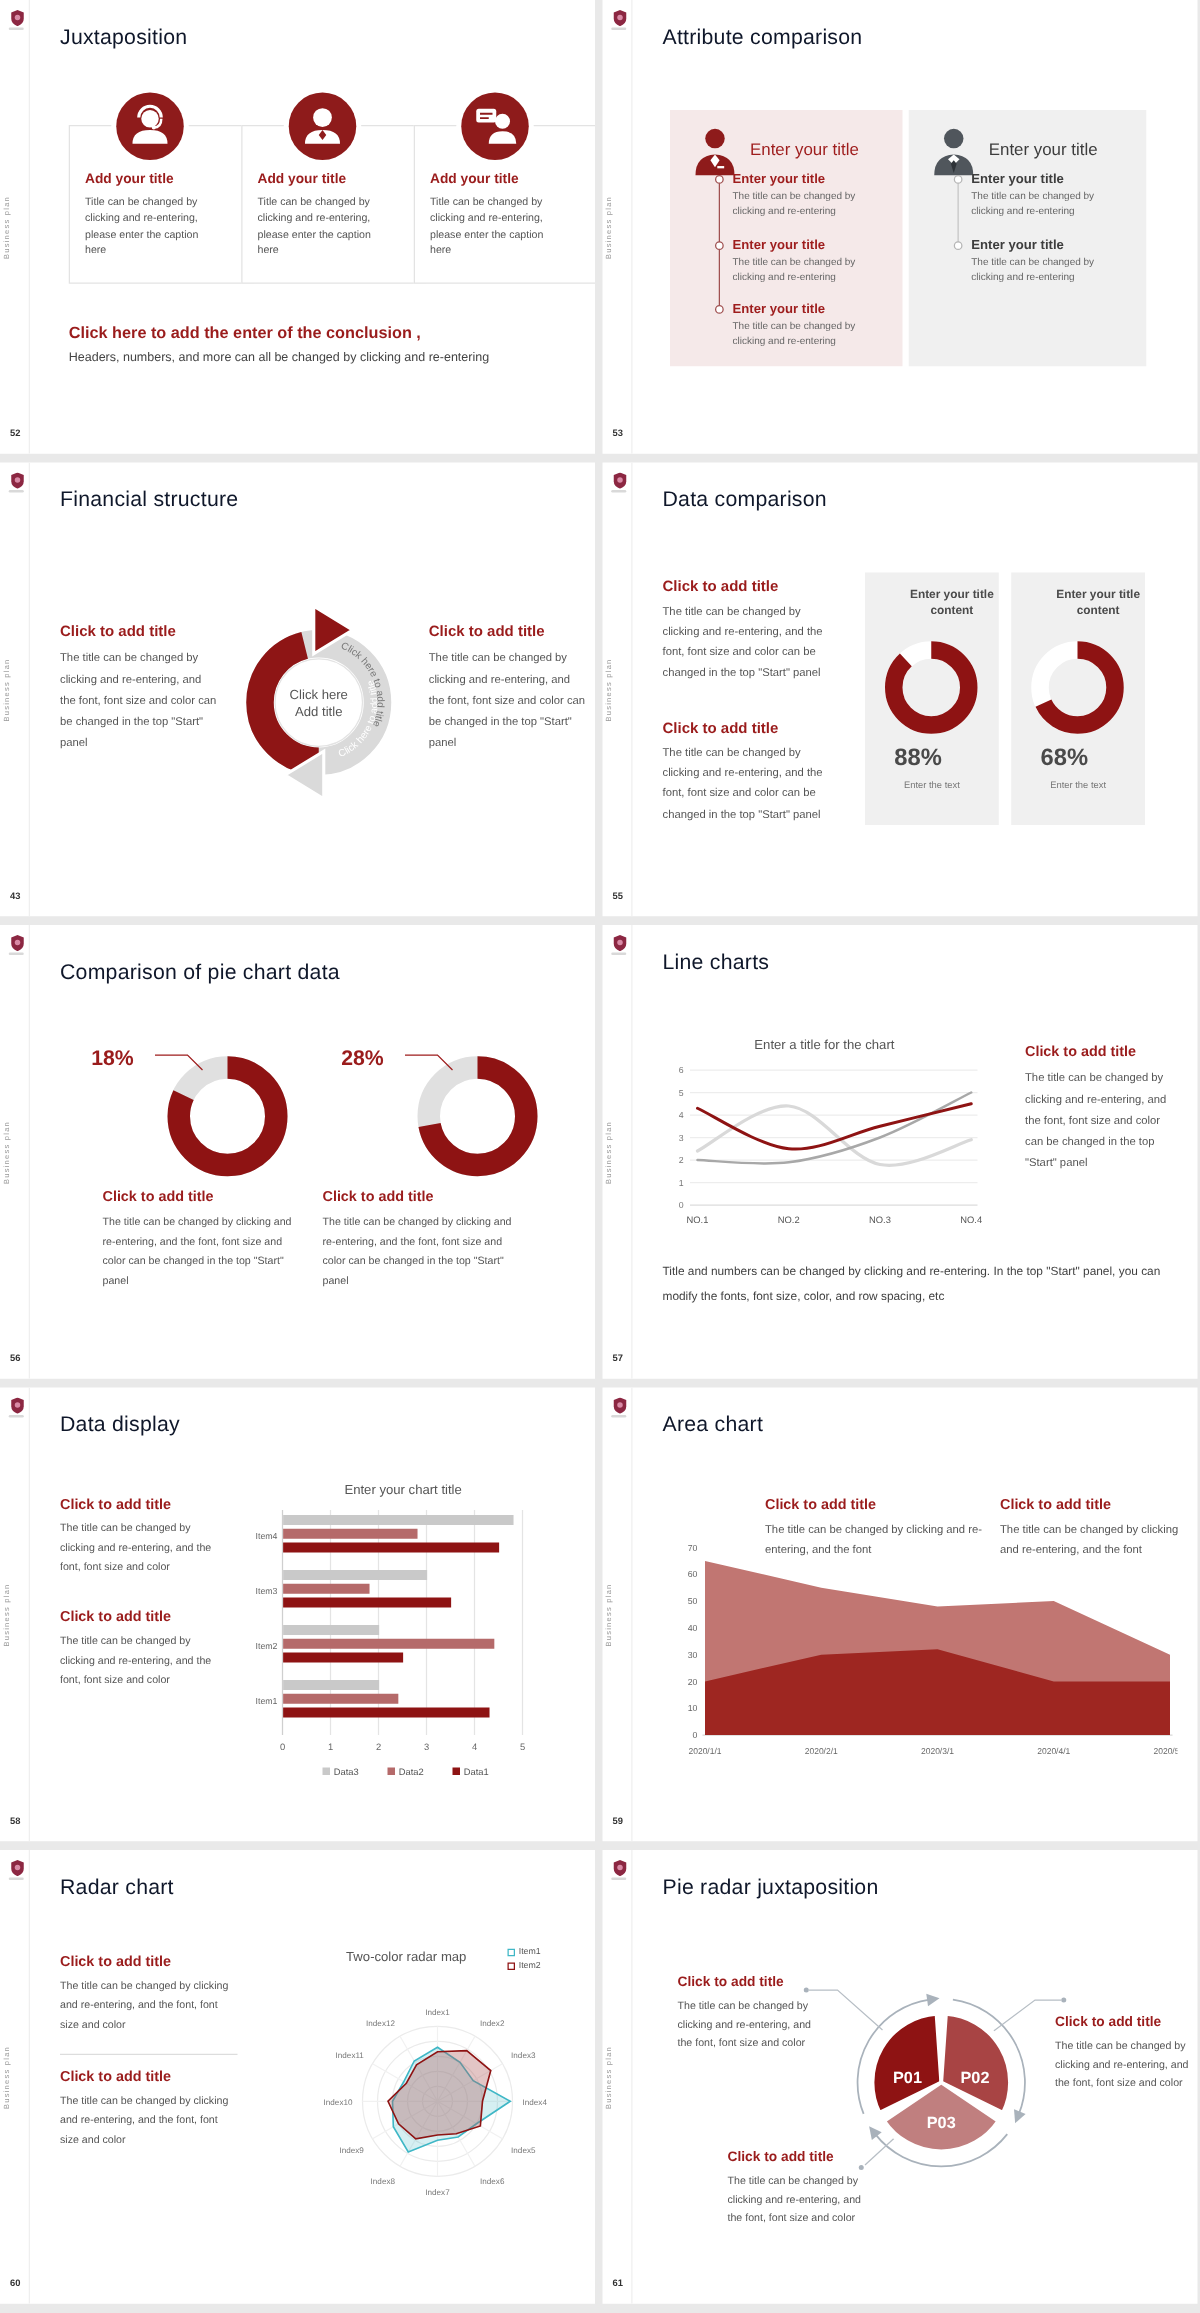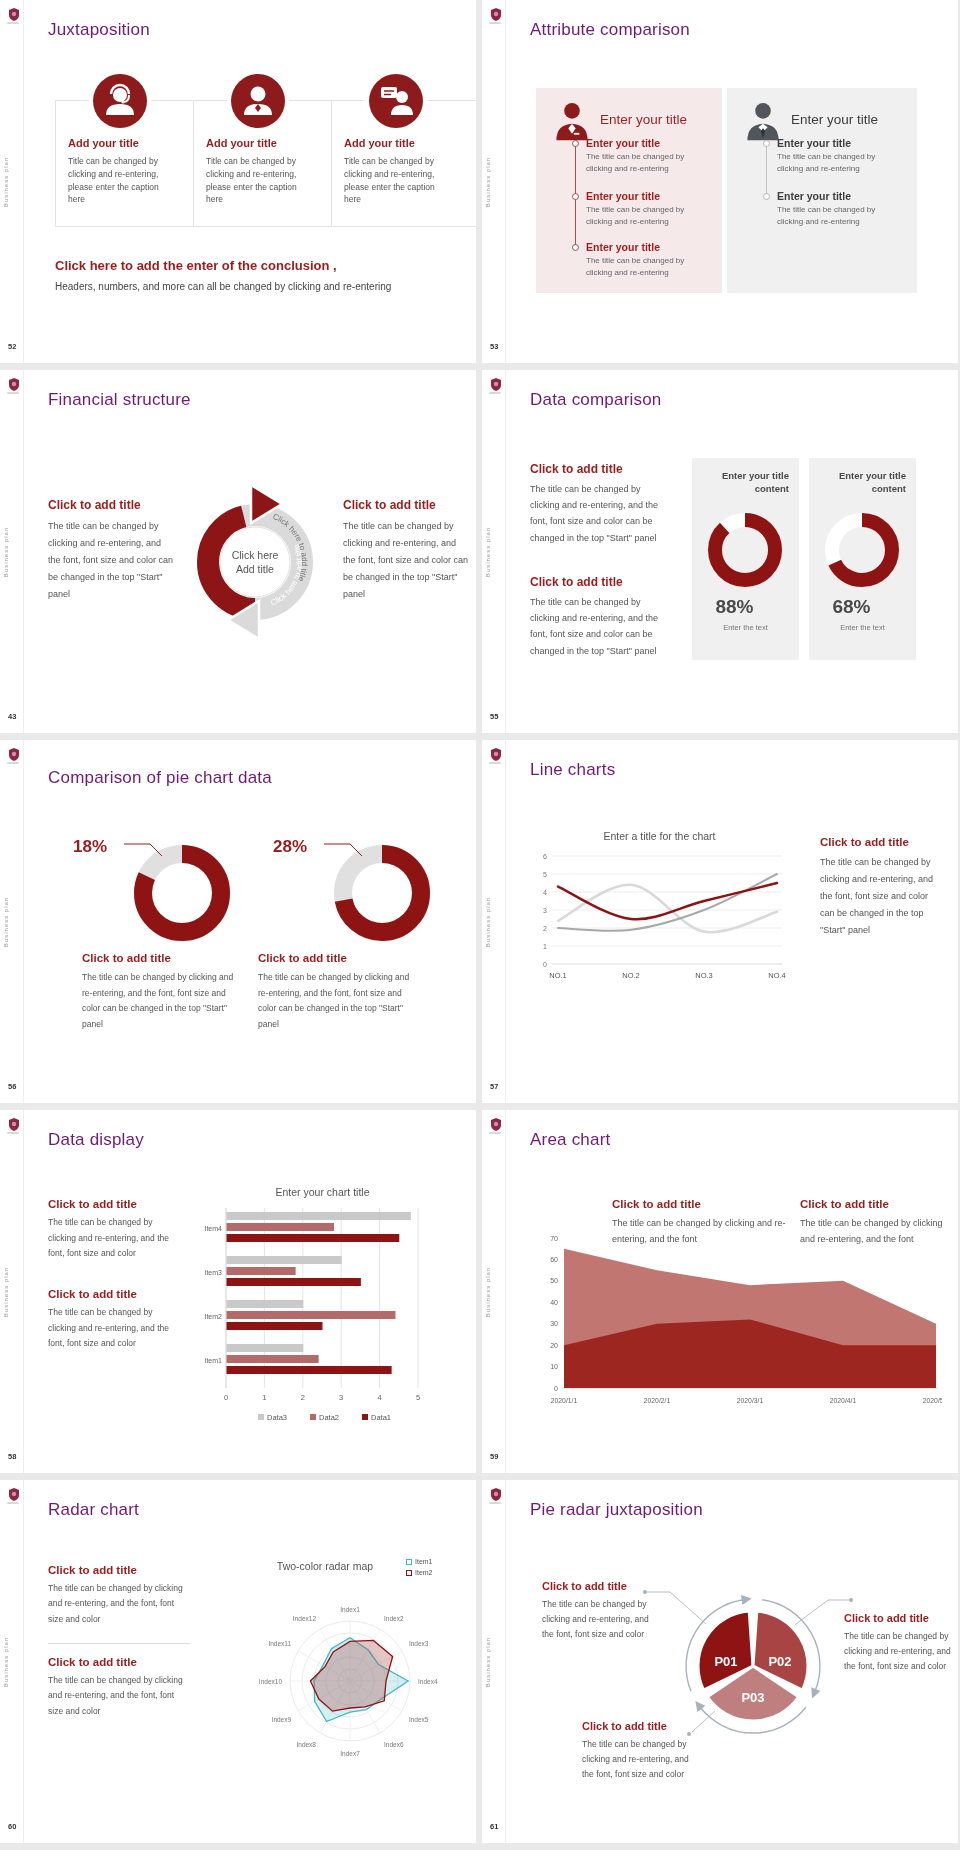--- a/index.html
+++ b/index.html
@@ -6,37 +6,37 @@
   body{width:960px;height:1850px;position:relative;background:#e9e9e9;
        font-family:"Liberation Sans",sans-serif;}
   svg text{font-family:"Liberation Sans",sans-serif;}
   .slide{position:absolute;width:476px;height:363px;background:#fff;overflow:hidden;}
   .strip-line{position:absolute;left:23px;top:0;bottom:0;width:1px;background:#efefef;}
   .logo{position:absolute;left:8px;top:8px;}
   .logo-sub{position:absolute;left:7px;top:22px;width:12px;height:2px;background:#d9d9d9;border-radius:1px;}
   .brand{position:absolute;left:3px;top:50%;transform:translateY(-50%) rotate(180deg);
          writing-mode:vertical-rl;font-size:6px;letter-spacing:1px;color:#999;}
   .pageno{position:absolute;left:8px;bottom:12px;font-size:7.5px;font-weight:bold;color:#333;}
-  .stitle{position:absolute;left:48px;top:20px;font-size:17px;color:#701a75;letter-spacing:.2px;font-weight:400;}
+  .stitle{position:absolute;left:48px;top:20px;font-size:17px;color:#0f172a;letter-spacing:.2px;font-weight:400;}
   .h3red{font-size:11.5px;font-weight:bold;color:#9a1c1c;}
   .cap{font-size:8.5px;line-height:1.85;color:#555;}
   .abs{position:absolute;}
   .card52{position:absolute;top:100px;width:128px;height:125px;border:1px solid #e3e3e3;background:#fff;padding-left:18px;}
   .cicon{position:absolute;left:37px;top:-27px;width:54px;height:54px;border-radius:50%;
          background:#8e1b1b;box-shadow:0 0 0 4px #fff;}
   .card52 h4{margin:0;position:absolute;left:12px;top:36px;font-size:11px;font-weight:bold;color:#9a1c1c;}
   .card52 p{margin:0;position:absolute;left:12px;top:54px;width:102px;font-size:8.5px;line-height:1.5;color:#555;}
   .panel{position:absolute;top:88px;height:205px;}
   .tl-line{position:absolute;width:1px;}
   .tl-dot{position:absolute;width:7px;height:7px;border-radius:50%;background:#fff;box-sizing:border-box;border:1.5px solid #a05050;}
   .tl-entry{position:absolute;left:50px;width:124px;}
   .tl-entry h5{margin:0;font-size:10.5px;font-weight:bold;}
   .tl-entry p{margin:2px 0 0 0;font-size:8px;line-height:1.5;color:#666;}
   .donut-card{position:absolute;top:88px;width:107px;height:202px;background:#f0f0f0;}
-  .donut-card .dh{position:absolute;top:12px;left:2px;width:95px;text-align:right;
+  .donut-card .dh{position:absolute;top:12px;left:22px;width:95px;text-align:center;
                   font-size:9.5px;font-weight:bold;color:#4a4a4a;line-height:1.35;}
   .donut-card .pct{position:absolute;top:138px;left:0;width:85px;text-align:center;
                    font-size:19px;font-weight:bold;color:#4a4a4a;}
   .donut-card .dcap{position:absolute;top:165px;left:0;width:107px;text-align:center;font-size:7.5px;color:#777;}
   .ctitle{position:absolute;text-align:center;font-size:10.5px;color:#555;}
   .lgrow{display:flex;align-items:center;gap:3px;font-size:7px;color:#555;margin-bottom:4px;}
   .lgbox{display:inline-block;width:6px;height:6px;border:1.5px solid #000;background:#fff;box-sizing:border-box;}
   .divider{position:absolute;height:1px;background:#ddd;}
 </style>
 </head>
@@ -300,20 +300,21 @@
       <path d="M26,74.80000000000001C38.166666666666664,68.80000000000001,74.66666666666667,37,99,38.8C123.33333333333333,40.599999999999994,147.66666666666666,81.1,172,85.6C196.33333333333334,90.1,232.83333333333334,69.10000000000001,245,65.80000000000001" fill="none" stroke="#d9d9d9" stroke-width="2.6" stroke-linecap="round"></path>
       <path d="M26,82C38.166666666666664,82.3,74.66666666666667,86.80000000000001,99,83.80000000000001C123.33333333333333,80.80000000000001,147.66666666666666,73.3,172,64C196.33333333333334,54.699999999999996,232.83333333333334,34,245,28" fill="none" stroke="#a8a8a8" stroke-width="2" stroke-linecap="round"></path>
       <path d="M26,40.60000000000001C38.166666666666664,46.00000000000001,74.66666666666667,70.6,99,73C123.33333333333333,75.4,147.66666666666666,61,172,55C196.33333333333334,49,232.83333333333334,40,245,37" fill="none" stroke="#8e1313" stroke-width="2.4" stroke-linecap="round"></path>
     </svg>
 
   <div class="abs" style="left:338px;top:96px;width:122px">
     <div class="h3red">Click to add title</div>
     <p class="cap" style="margin:6px 0 0 0;font-size:9px;line-height:1.9">The title can be changed by clicking and re-entering, and the font, font size and color can be changed in the top "Start" panel</p>
   </div>
 
+  <div class="abs" style="left:48px;top:268px;width:410px;font-size:9.5px;line-height:2.1;color:#3f3f3f">Title and numbers can be changed by clicking and re-entering. In the top "Start" panel, you can modify the fonts, font size, color, and row spacing, etc</div>
 </div>
 
 <div class="slide" style="left:0;top:1110px">
   <div class="strip-line"></div>
   <svg class="logo" width="12" height="13" viewBox="0 0 12 13">
       <path d="M6 0 L11 2 V7 Q11 11 6 13 Q1 11 1 7 V2 Z" fill="#8c2742"></path>
       <circle cx="6" cy="6" r="2.2" fill="#d98aa6"></circle>
     </svg>
   <div class="logo-sub"></div>
   <div class="brand">Business plan</div>

